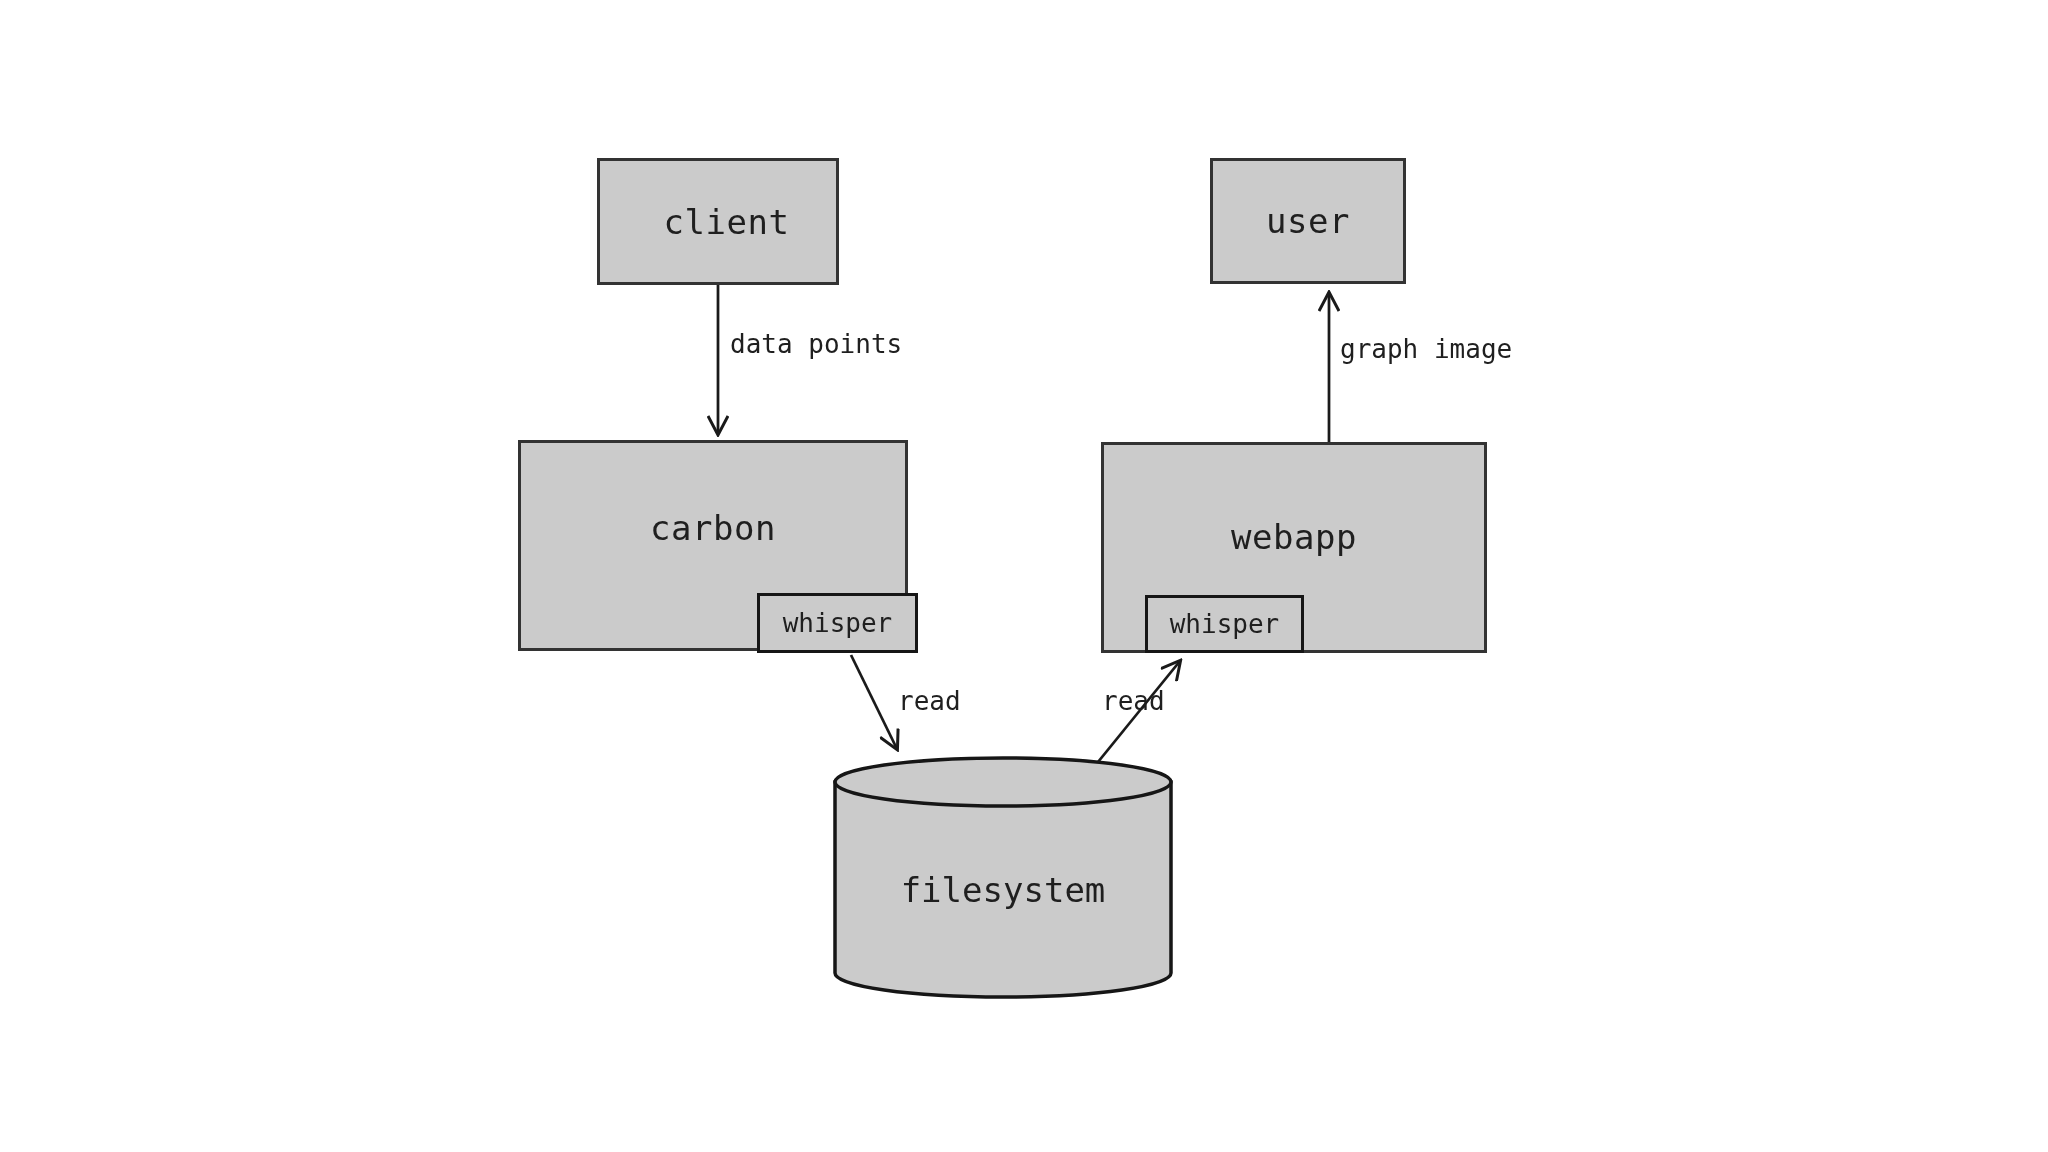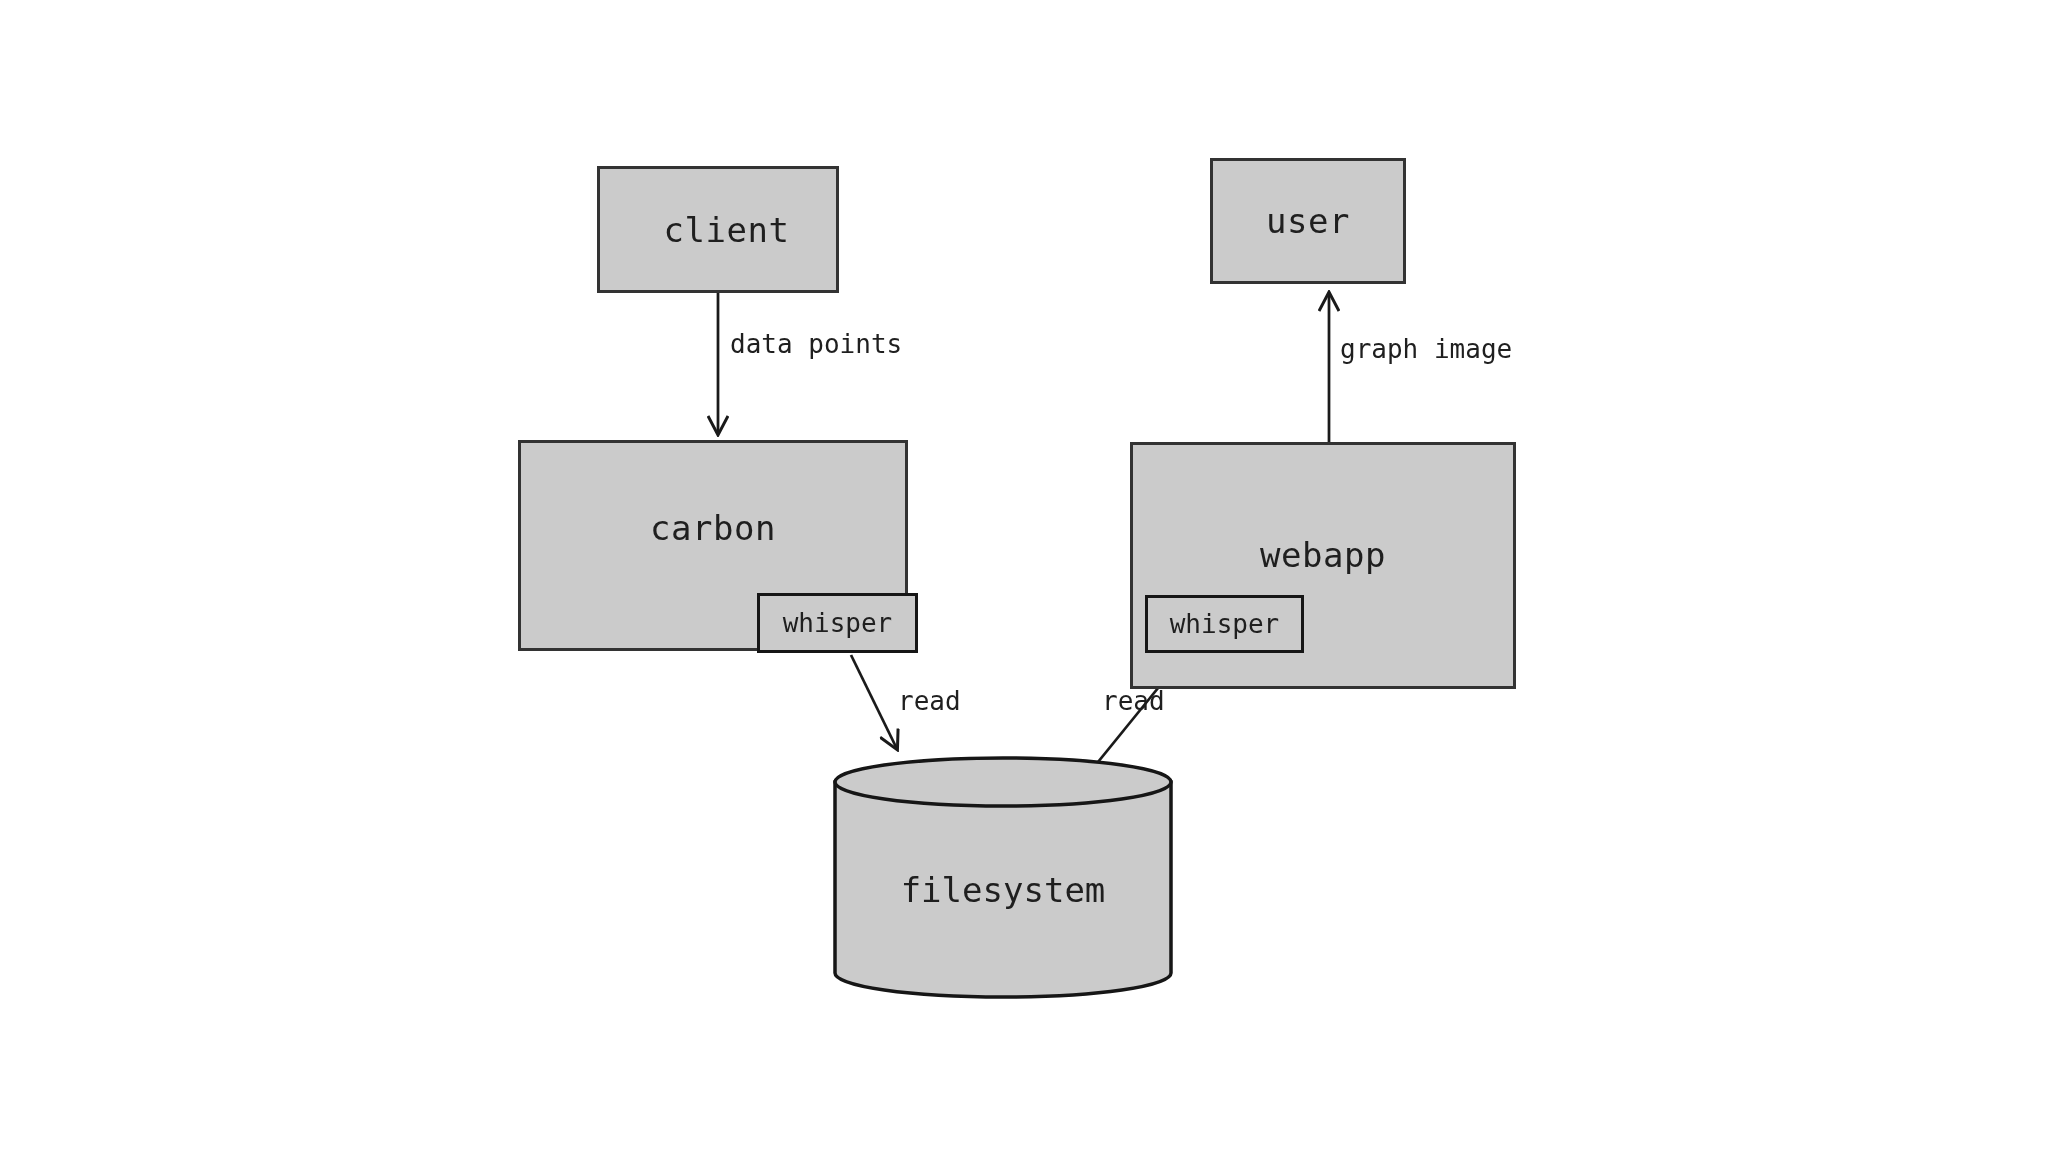--- a/index.html
+++ b/index.html
@@ -20,24 +20,24 @@
   .edge-line{stroke:var(--edge);stroke-width:2.75;fill:none;}
   .arrow-head-path{stroke:var(--edge);fill:none;}
   .cyl-shape{fill:var(--node-fill);stroke:var(--inner-border);stroke-width:3.5;}
 
   
   .node{position:absolute;background:var(--node-fill);border:3px solid var(--node-border);
         display:flex;align-items:center;justify-content:center;}
   .node-title{font-size:34px;letter-spacing:0.5px;}
   .small-label{font-size:26px;}
 
-  .node-client{left:597px;top:166px;width:242px;height:127px;padding-left:17px;}
+  .node-client{left:597px;top:158px;width:242px;height:127px;padding-left:17px;}
   .node-user{left:1210px;top:158px;width:196px;height:126px;}
   .node-carbon{left:518px;top:440px;width:390px;height:211px;}
-  .node-webapp{left:1130px;top:442px;width:386px;height:247px;}
+  .node-webapp{left:1101px;top:442px;width:386px;height:211px;}
   .node-carbon .node-title{padding-bottom:36px;}
   .node-webapp .node-title{padding-bottom:22px;}
 
   .whisper{position:absolute;background:var(--node-fill);border:3px solid var(--inner-border);
            display:flex;align-items:center;justify-content:center;z-index:3;margin-left:10px;}
   .whisper-carbon{left:747px;top:593px;width:161px;height:60px;}
   .whisper-webapp{left:1135px;top:595px;width:159px;height:58px;}
 
   
   .cyl-label{position:absolute;left:833px;top:782px;width:340px;height:215px;

